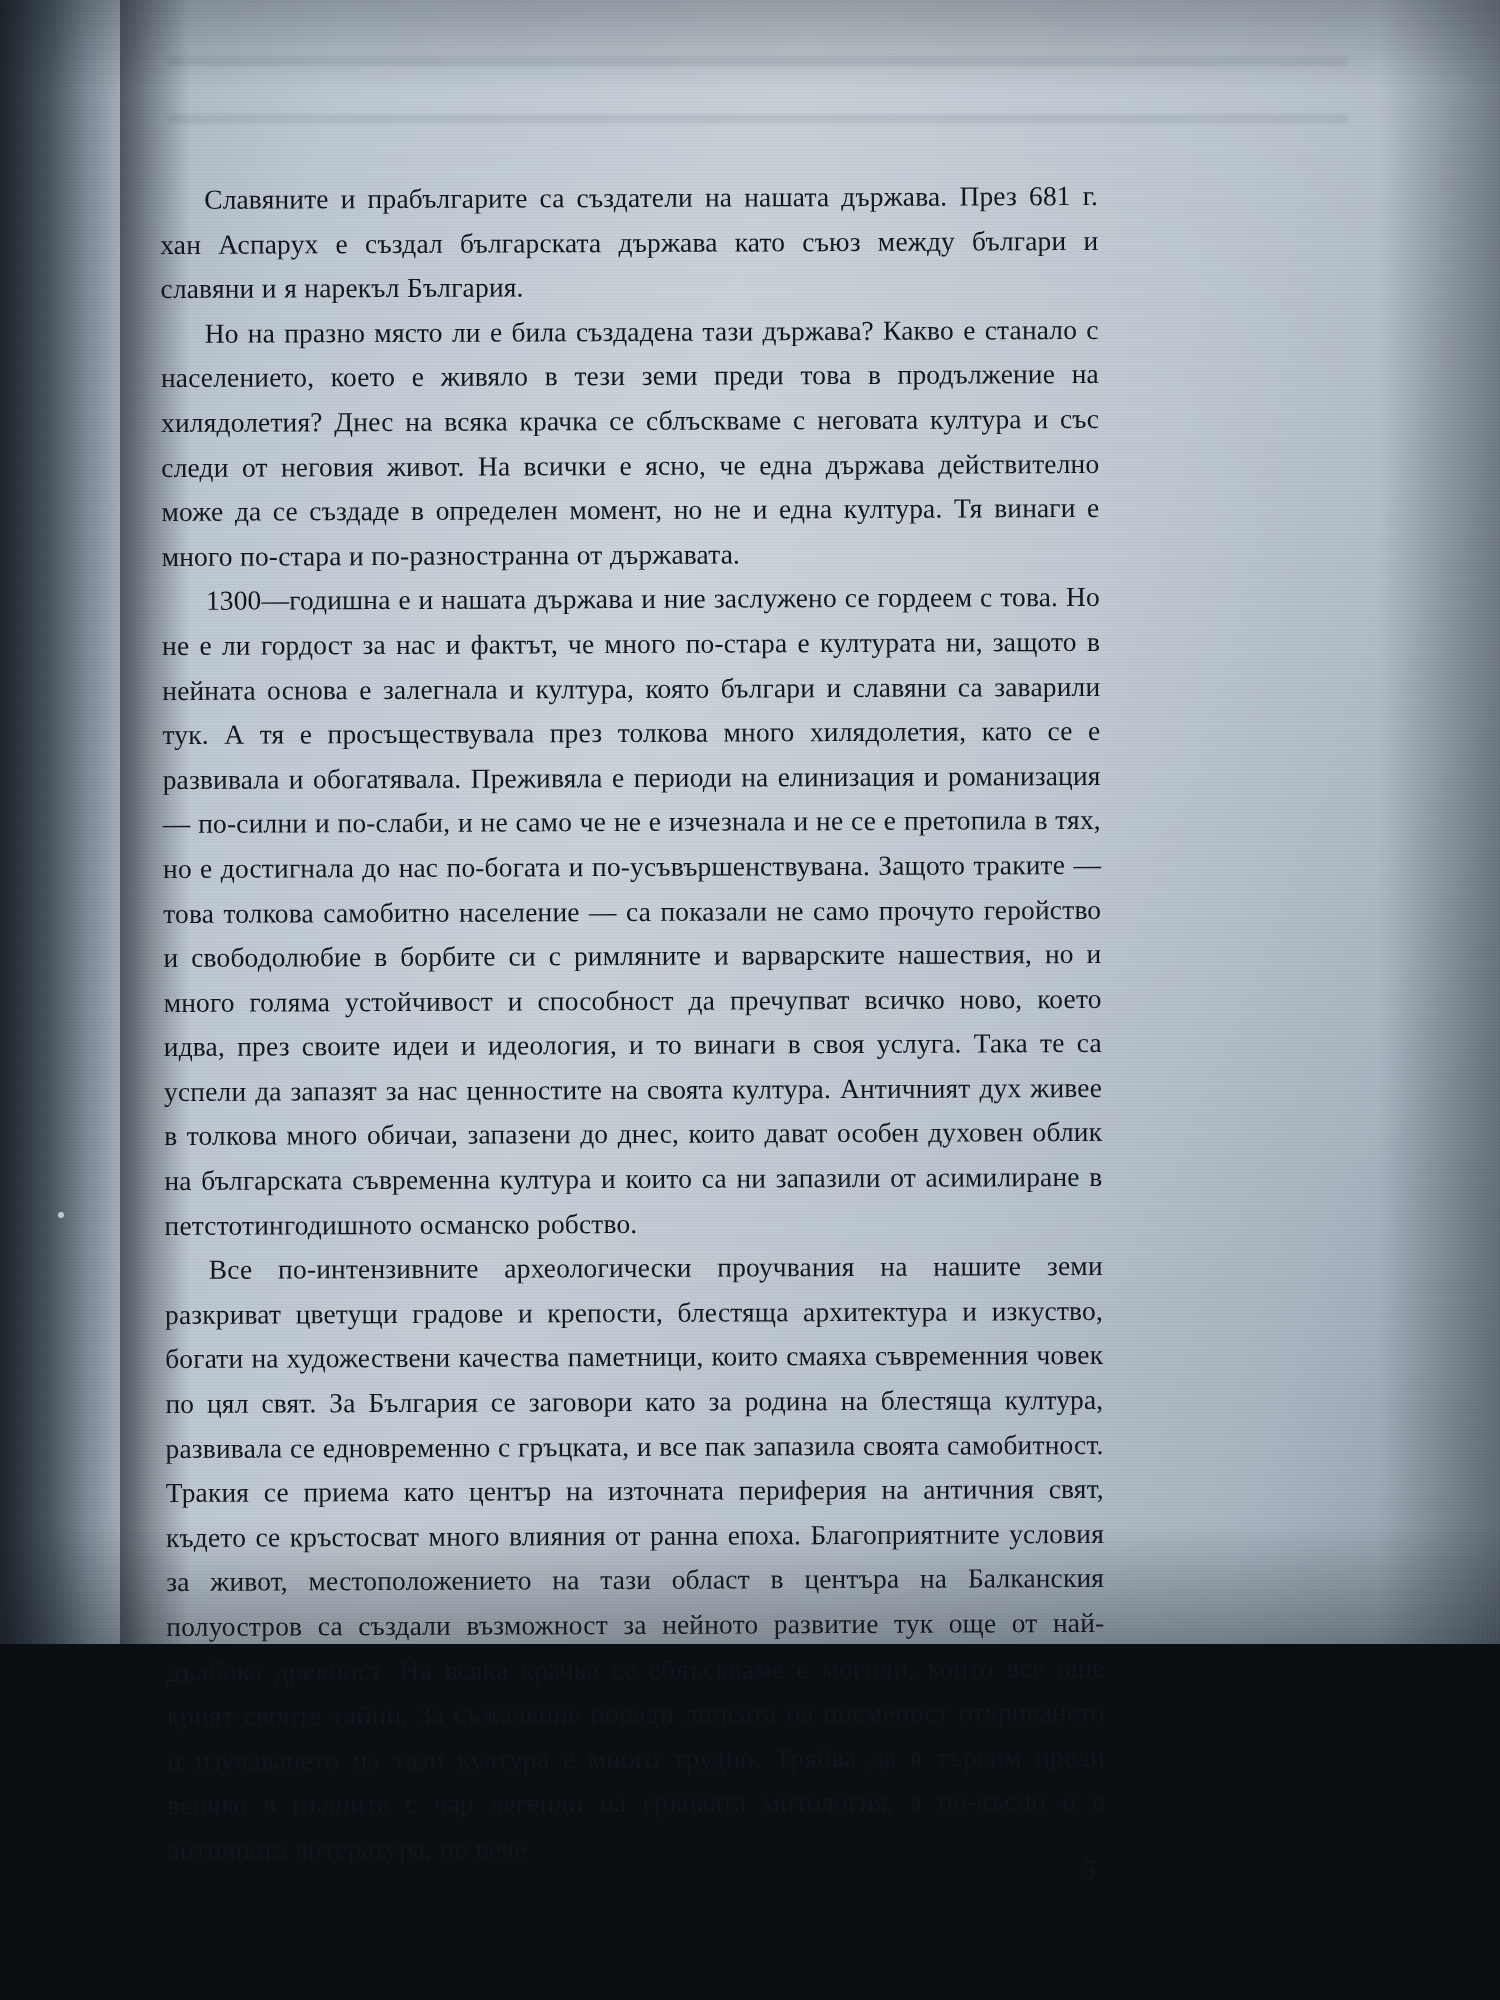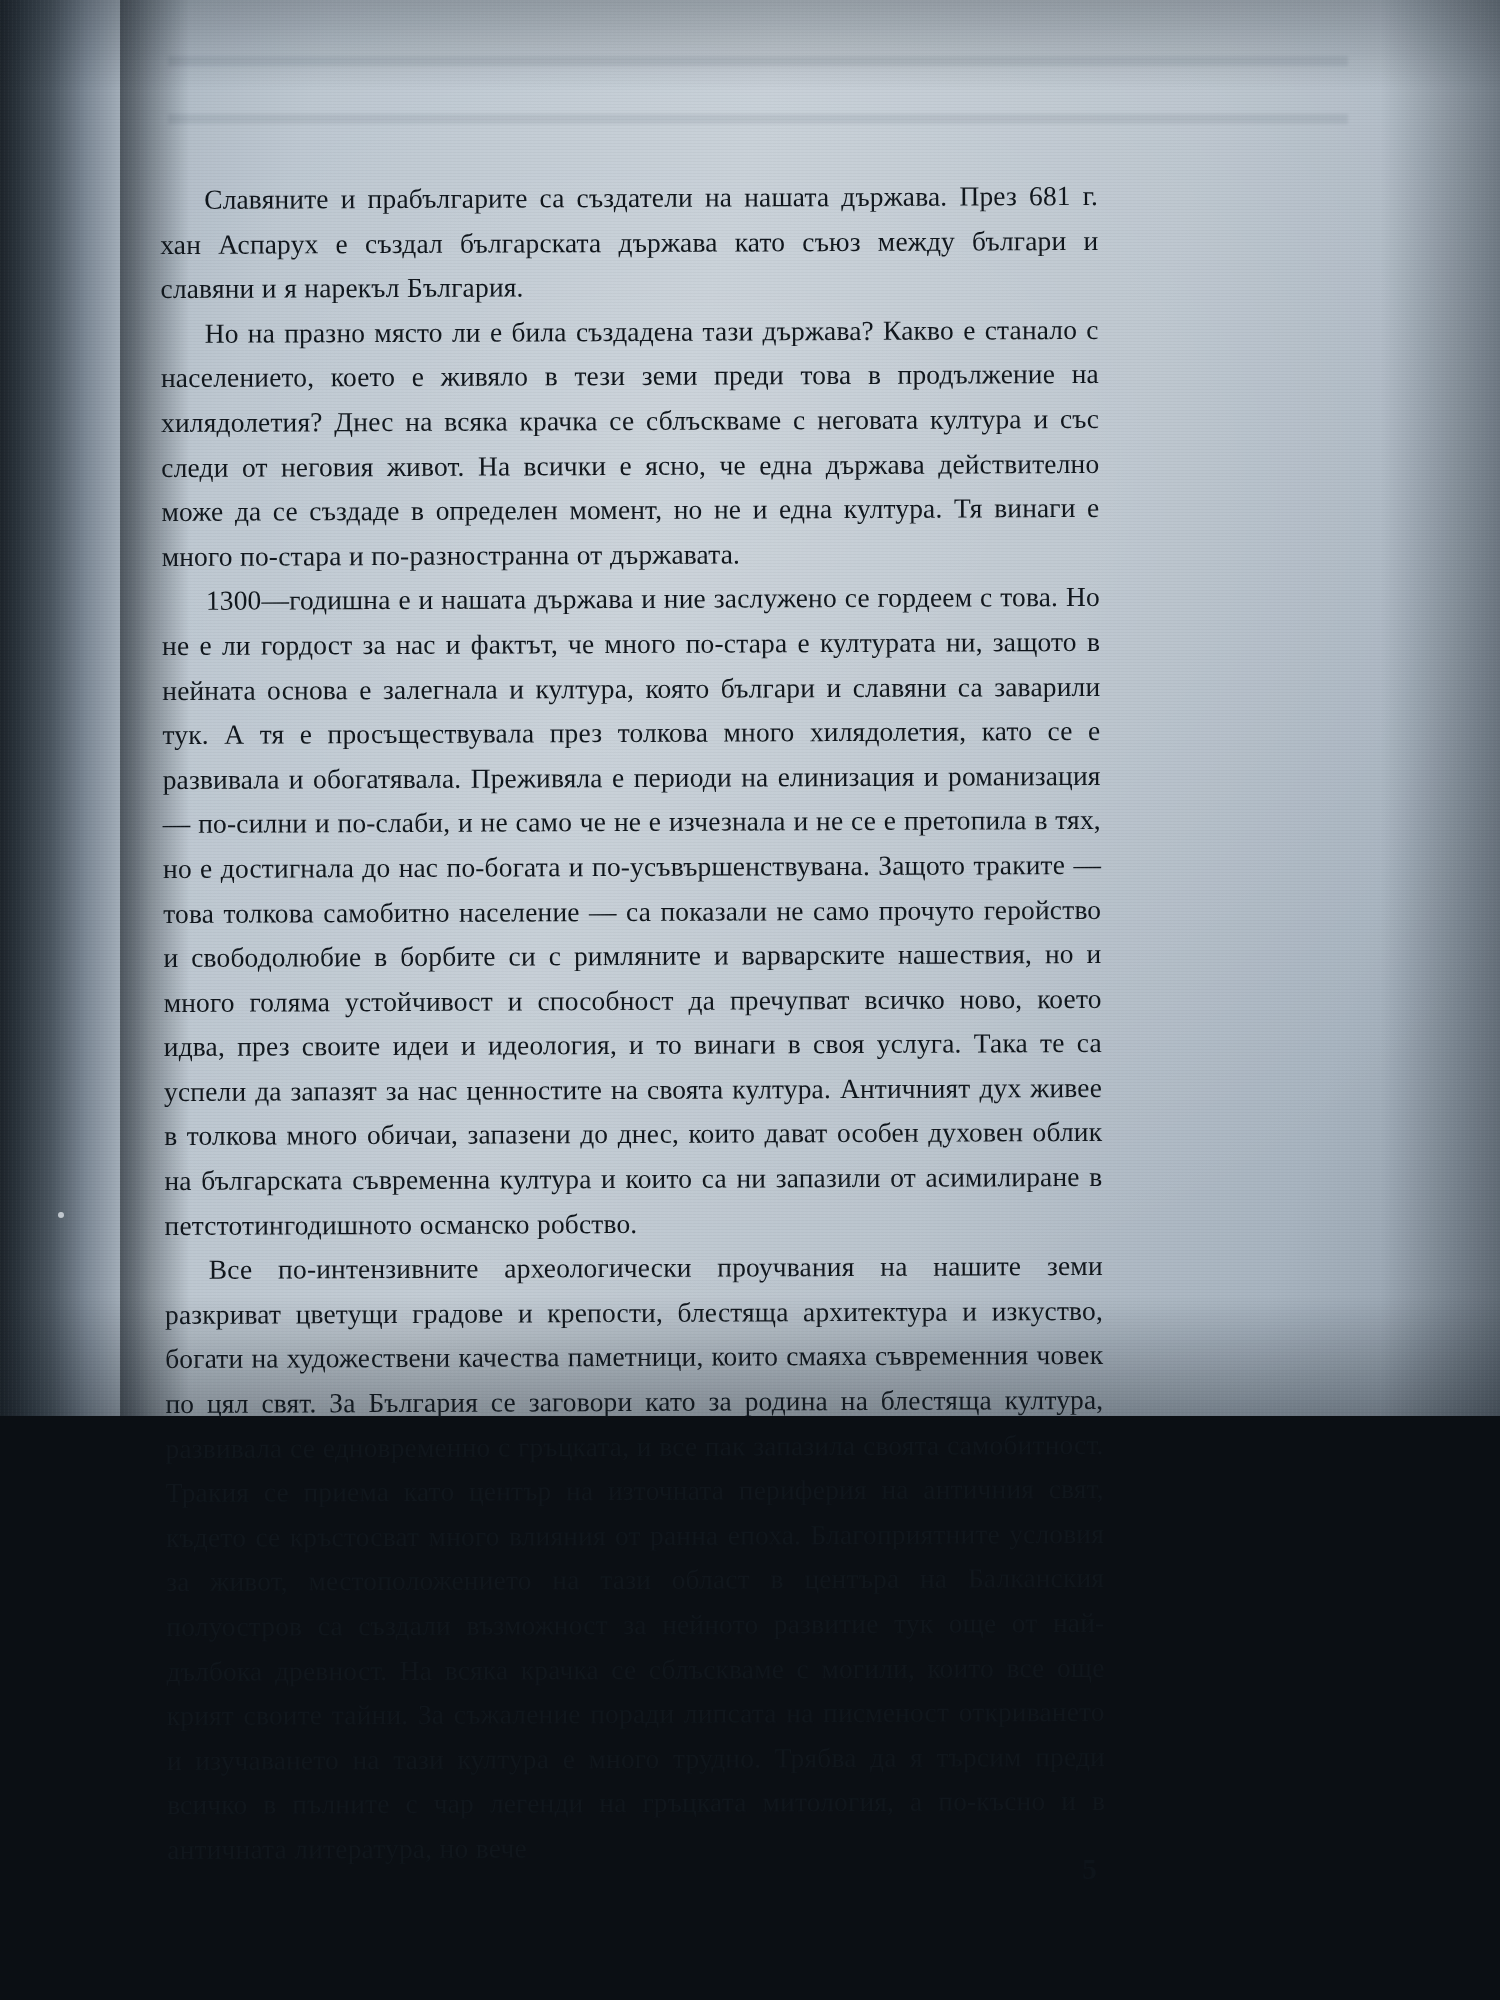--- a/index.html
+++ b/index.html
@@ -12,21 +12,21 @@
     height: 2000px;
     overflow: hidden;
     background: #0b0f14;
     font-family: "Liberation Serif", serif;
   }
 
   
   .photo {
     position: relative;
     width: 1500px;
-    height: 1416px;
+    height: 1644px;
     background:
       
       radial-gradient(ellipse 1400px 1200px at 46% 34%, rgba(255,255,255,0.16), rgba(255,255,255,0) 72%),
       linear-gradient(105deg, #9aa7b4 0%, #b8c3cd 18%, #c3ccd4 42%, #b9c3cc 66%, #a7b3bf 86%, #8e9aa6 100%);
   }
 
   
   .gutter {
     position: absolute;
     left: 0; top: 0;

